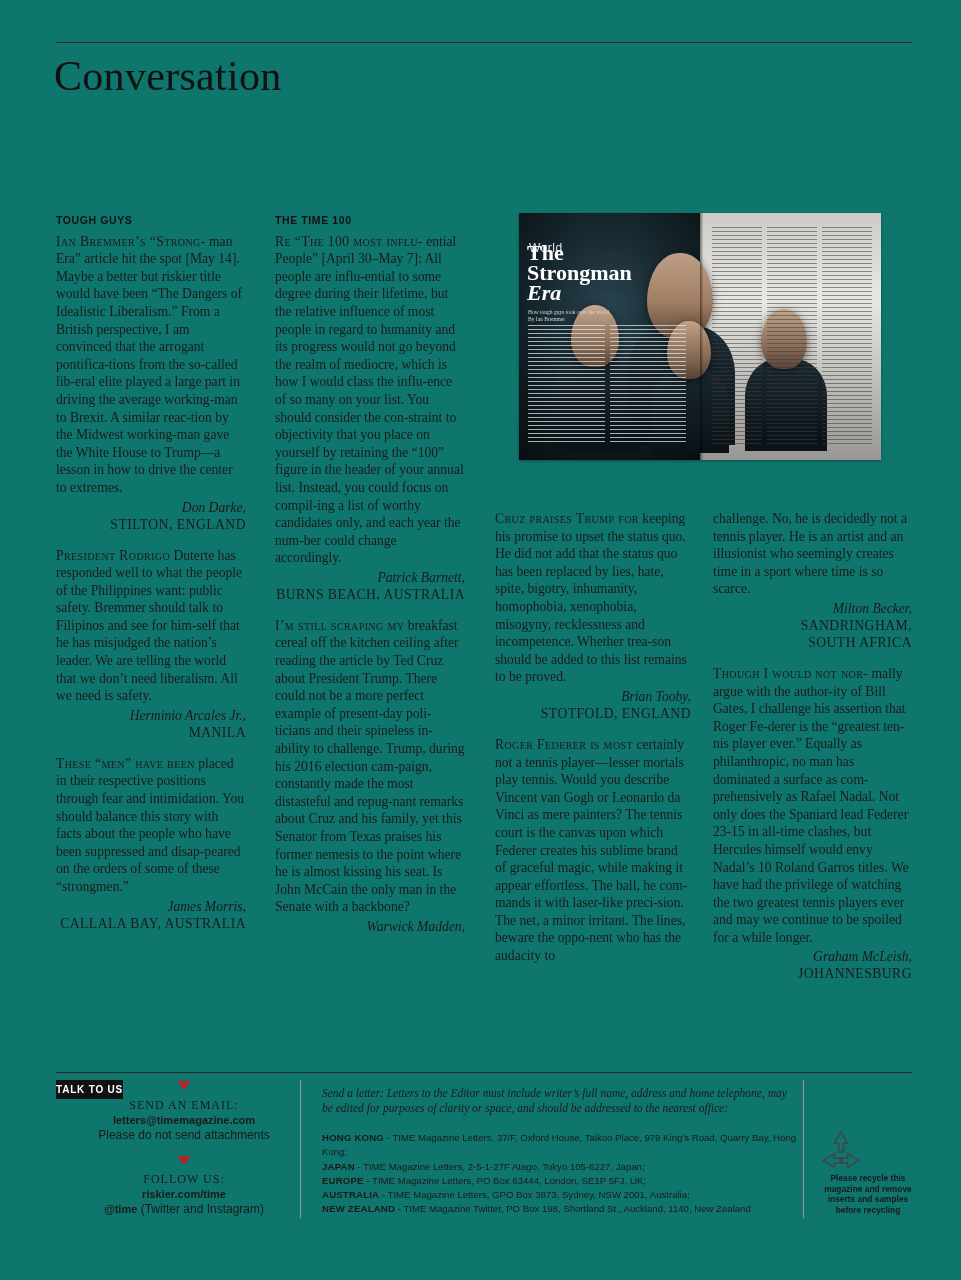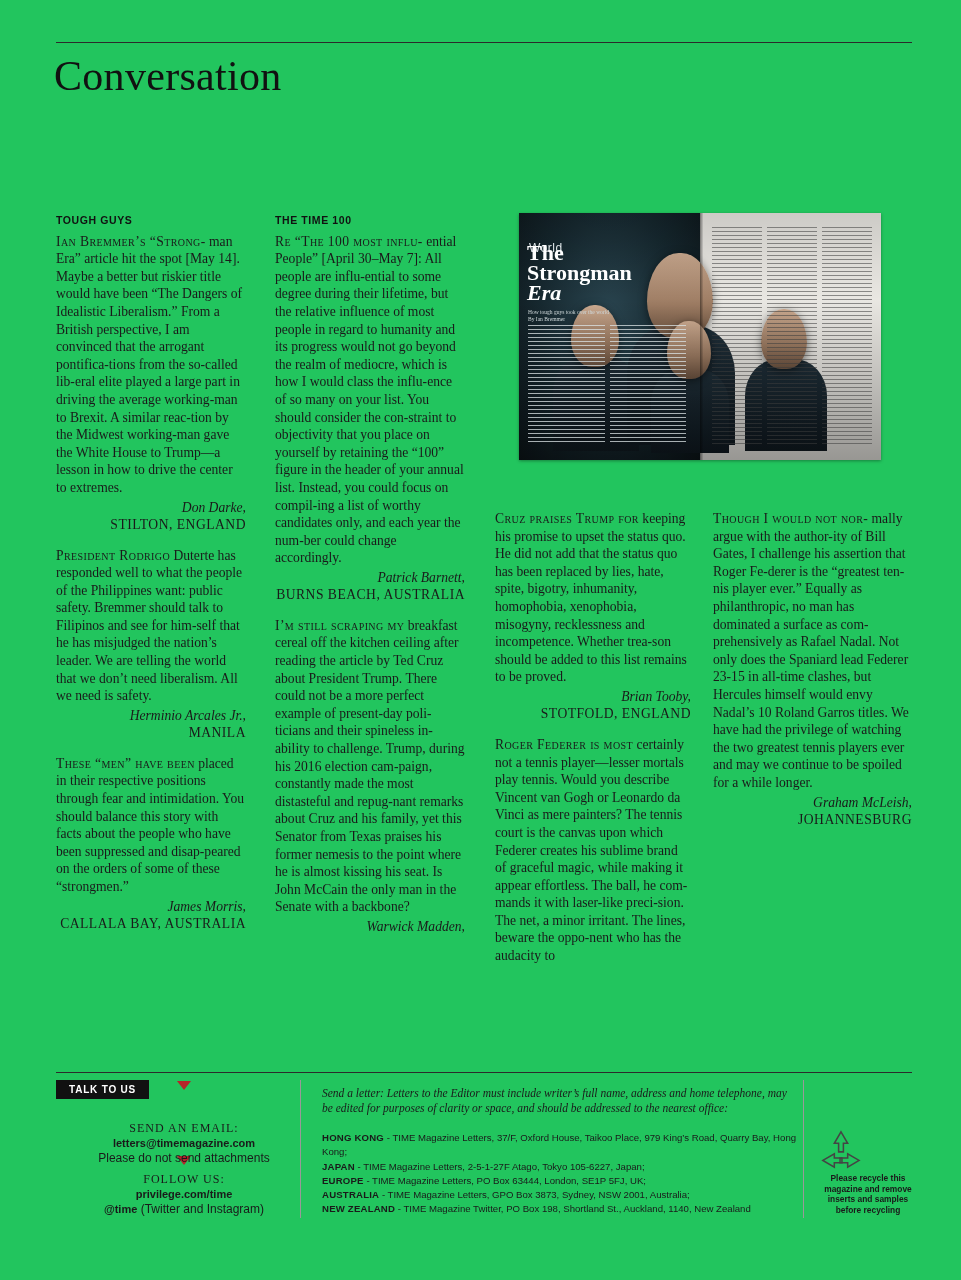--- a/index.html
+++ b/index.html
@@ -4,21 +4,21 @@
 <style>
   html, body {
     margin: 0;
     padding: 0;
     background: #ffffff;
   }
   .page {
     position: relative;
     width: 961px;
     height: 1280px;
-    background: #22c55e;
+    background: #0f766e;
     font-family: "Liberation Serif", serif;
     color: #1a1a1a;
     box-sizing: border-box;
     overflow: hidden;
   }
   .top-rule {
     position: absolute;
     left: 56px;
     top: 42px;
     width: 856px;
@@ -220,21 +220,21 @@
   .talk-badge {
     position: absolute;
     left: 56px;
     top: 1080px;
     background: #111;
     color: #fff;
     font-family: "Liberation Sans", sans-serif;
     font-weight: bold;
     font-size: 10px;
     letter-spacing: 0.8px;
-    padding: 4px 13px;
+    padding: 4px 0;
   }
   .divider-v {
     position: absolute;
     top: 1080px;
     width: 1px;
     height: 138px;
     background: #999;
   }
   .dv1 { left: 300px; }
   .dv2 { left: 803px; }
@@ -252,21 +252,21 @@
   .ftr-block {
     position: absolute;
     text-align: center;
     width: 240px;
     left: 64px;
     font-family: "Liberation Sans", sans-serif;
     font-size: 11px;
     line-height: 15px;
     color: #1a1a1a;
   }
-  .ftr-email { top: 1098px; margin-top: 23px; }
+  .ftr-email { top: 1098px; }
   .ftr-follow { top: 1172px; }
   .ftr-label {
     font-variant: small-caps;
     letter-spacing: 1px;
     font-family: "Liberation Serif", serif;
     font-size: 12px;
   }
   .ftr-strong { font-weight: bold; }
   .ftr-note { font-family: Liberation Sans, sans-serif; font-size: 12px; }
 
@@ -394,20 +394,26 @@
       <div class="sig">Brian Tooby,</div>
       <div class="sigplace">STOTFOLD, ENGLAND</div>
     </div>
     <div class="letter">
       <p class="body"><span class="lead">Roger Federer is most</span> <span>certainly not a tennis player—lesser mortals play tennis. Would you describe Vincent van Gogh or Leonardo da Vinci as mere painters? The tennis court is the canvas upon which Federer creates his sublime brand of graceful magic, while making it appear effortless. The ball, he com-mands it with laser-like preci-sion. The net, a minor irritant. The lines, beware the oppo-nent who has the audacity to</span></p>
     </div>
   </div>
 
   <div class="col col4">
     <div class="letter">
+      <p class="body"><span>challenge. No, he is decidedly not a tennis player. He is an artist and an illusionist who seemingly creates time in a sport where time is so scarce.</span></p>
+      <div class="sig">Milton Becker,</div>
+      <div class="sigplace" style="white-space:pre-line;">SANDRINGHAM,
+SOUTH AFRICA</div>
+    </div>
+    <div class="letter">
       <p class="body"><span class="lead">Though I would not nor-</span> <span>mally argue with the author-ity of Bill Gates, I challenge his assertion that Roger Fe-derer is the “greatest ten-nis player ever.” Equally as philanthropic, no man has dominated a surface as com-prehensively as Rafael Nadal. Not only does the Spaniard lead Federer 23-15 in all-time clashes, but Hercules himself would envy Nadal’s 10 Roland Garros titles. We have had the privilege of watching the two greatest tennis players ever and may we continue to be spoiled for a while longer.</span></p>
       <div class="sig">Graham McLeish,</div>
       <div class="sigplace">JOHANNESBURG</div>
     </div>
   </div>
 
   <div class="footer-rule"></div>
   <div class="talk-badge">TALK TO US</div>
   <div class="divider-v dv1"></div>
   <div class="divider-v dv2"></div>
@@ -416,21 +422,21 @@
   <div class="chev chev2"></div>
 
   <div class="ftr-block ftr-email">
     <div class="ftr-label">SEND AN EMAIL:</div>
     <div class="ftr-strong">letters@timemagazine.com</div>
     <div class="ftr-note">Please do not send attachments</div>
   </div>
 
   <div class="ftr-block ftr-follow">
     <div class="ftr-label">FOLLOW US:</div>
-    <div class="ftr-strong">privilege.com/time</div>
+    <div class="ftr-strong">riskier.com/time</div>
     <div><span class="ftr-strong">@time</span><span class="ftr-note"> (Twitter and Instagram)</span></div>
   </div>
 
   <div class="send-note">Send a letter: Letters to the Editor must include writer’s full name, address and home telephone, may be edited for purposes of clarity or space, and should be addressed to the nearest office:</div>
 
   <div class="addr-list">
     <div><span class="cc">HONG KONG</span><span> - TIME Magazine Letters, 37/F, Oxford House, Taikoo Place, 979 King’s Road, Quarry Bay, Hong Kong;</span></div>
     <div><span class="cc">JAPAN</span><span> - TIME Magazine Letters, 2-5-1-27F Atago, Tokyo 105-6227, Japan;</span></div>
     <div><span class="cc">EUROPE</span><span> - TIME Magazine Letters, PO Box 63444, London, SE1P 5FJ, UK;</span></div>
     <div><span class="cc">AUSTRALIA</span><span> - TIME Magazine Letters, GPO Box 3873, Sydney, NSW 2001, Australia;</span></div>

